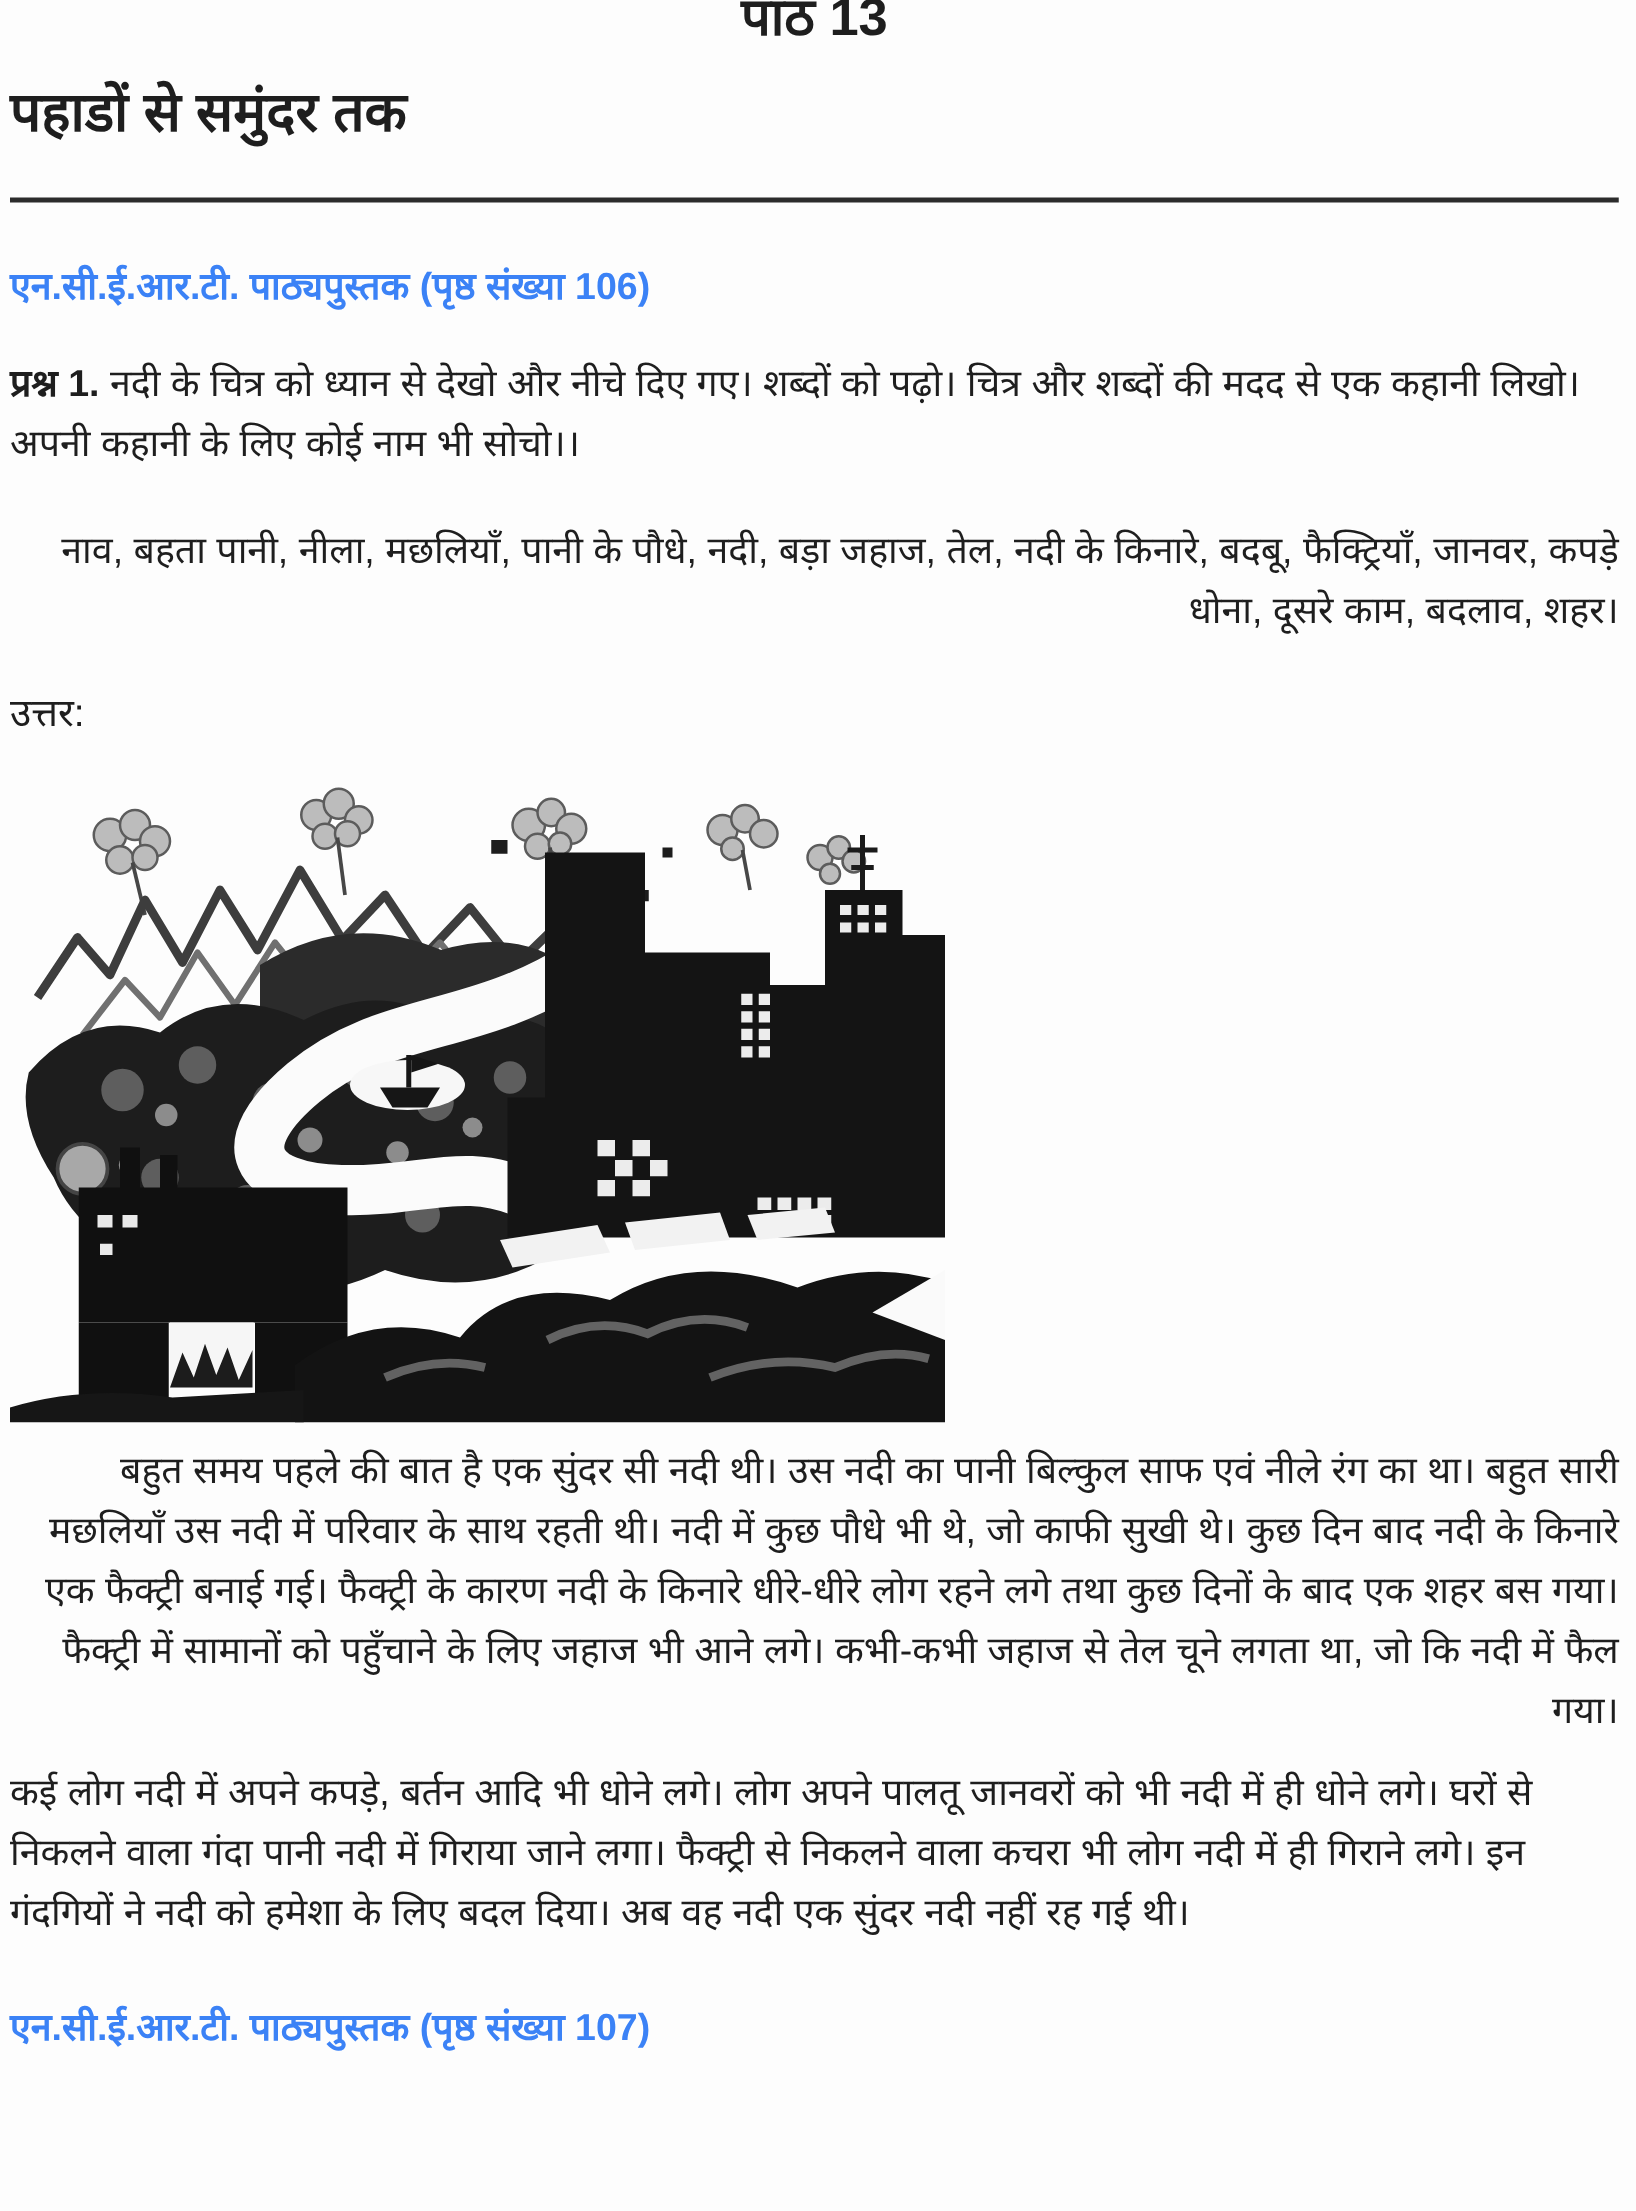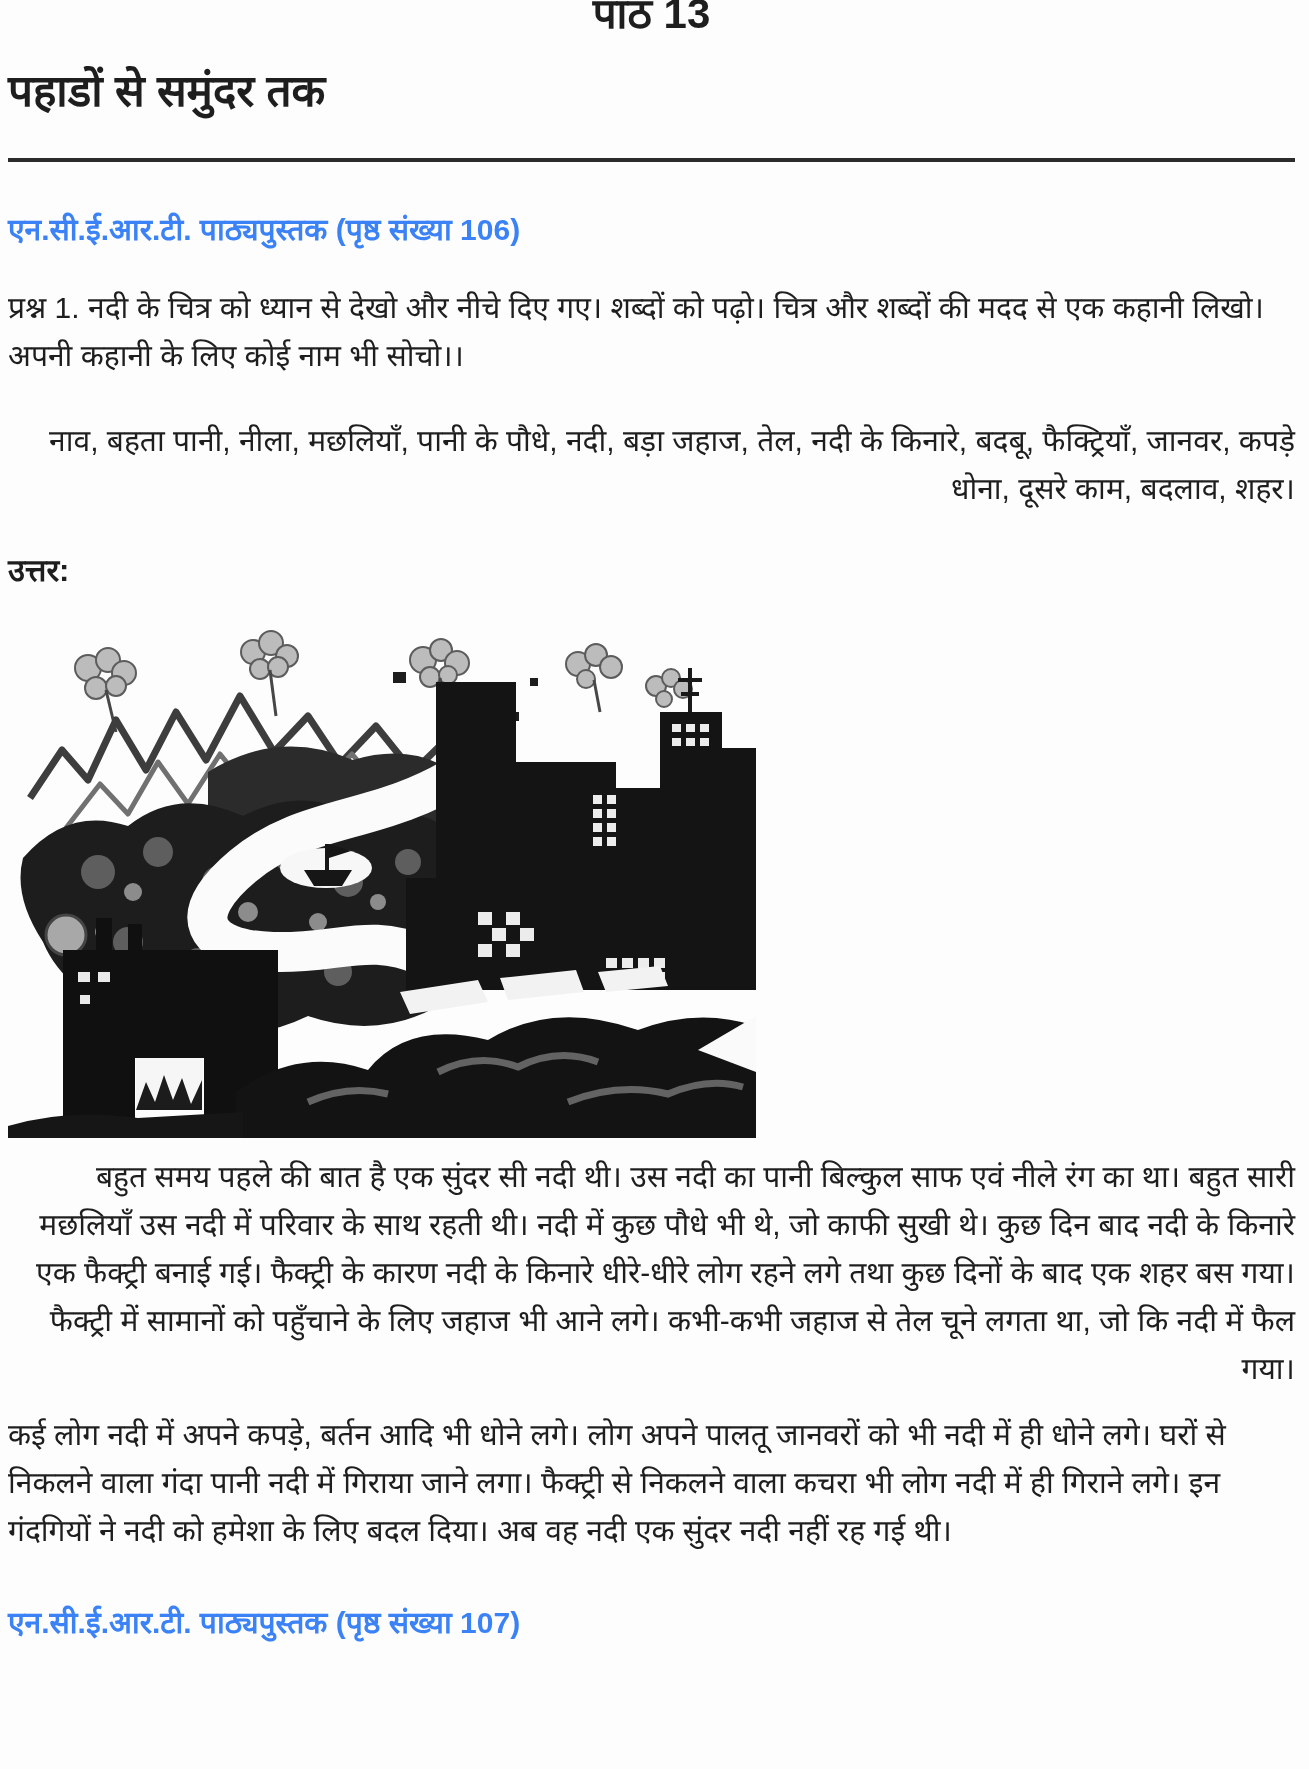--- a/index.html
+++ b/index.html
@@ -9,27 +9,27 @@
     font-family:"Liberation Sans","DejaVu Sans",sans-serif;
   }
   .content{padding:0 14px 0 8px;}
   .lesson{font-size:42px;font-weight:bold;text-align:center;margin:-10px 0 0 0;line-height:48px;}
   .title{font-size:44px;font-weight:bold;margin:26px 0 0 0;line-height:54px;}
   .rule{border:none;border-top:4px solid #2c2c2c;margin:40px 0 0 0;}
   .ghead{color:#3b82f6;font-size:30px;font-weight:bold;margin:50px 0 0 0;line-height:36px;}
   .body{font-size:30px;line-height:48px;margin:0;}
   .q{margin-top:36px;}
   .words{margin-top:37px;text-align:right;}
-  .anslabel{font-size:31px;font-weight:bold;margin-top:40px;line-height:36px;}
+  .anslabel{font-size:31px;font-weight:normal;margin-top:40px;line-height:36px;}
   .figure{margin:12px 0 0 0;display:block;}
   .para1{margin-top:15px;text-align:right;}
   .para2{margin-top:18px;}
   .ghead2{}
   .intro{margin-top:50px;}
-  b{font-weight:normal;}
+  b{font-weight:bold;}
 </style>
 </head>
 <body>
 
 <div class="content">
 
   <h1 class="lesson">पाठ 13</h1>
   <h1 class="title">पहाडों से समुंदर तक</h1>
 
   <hr class="rule">

